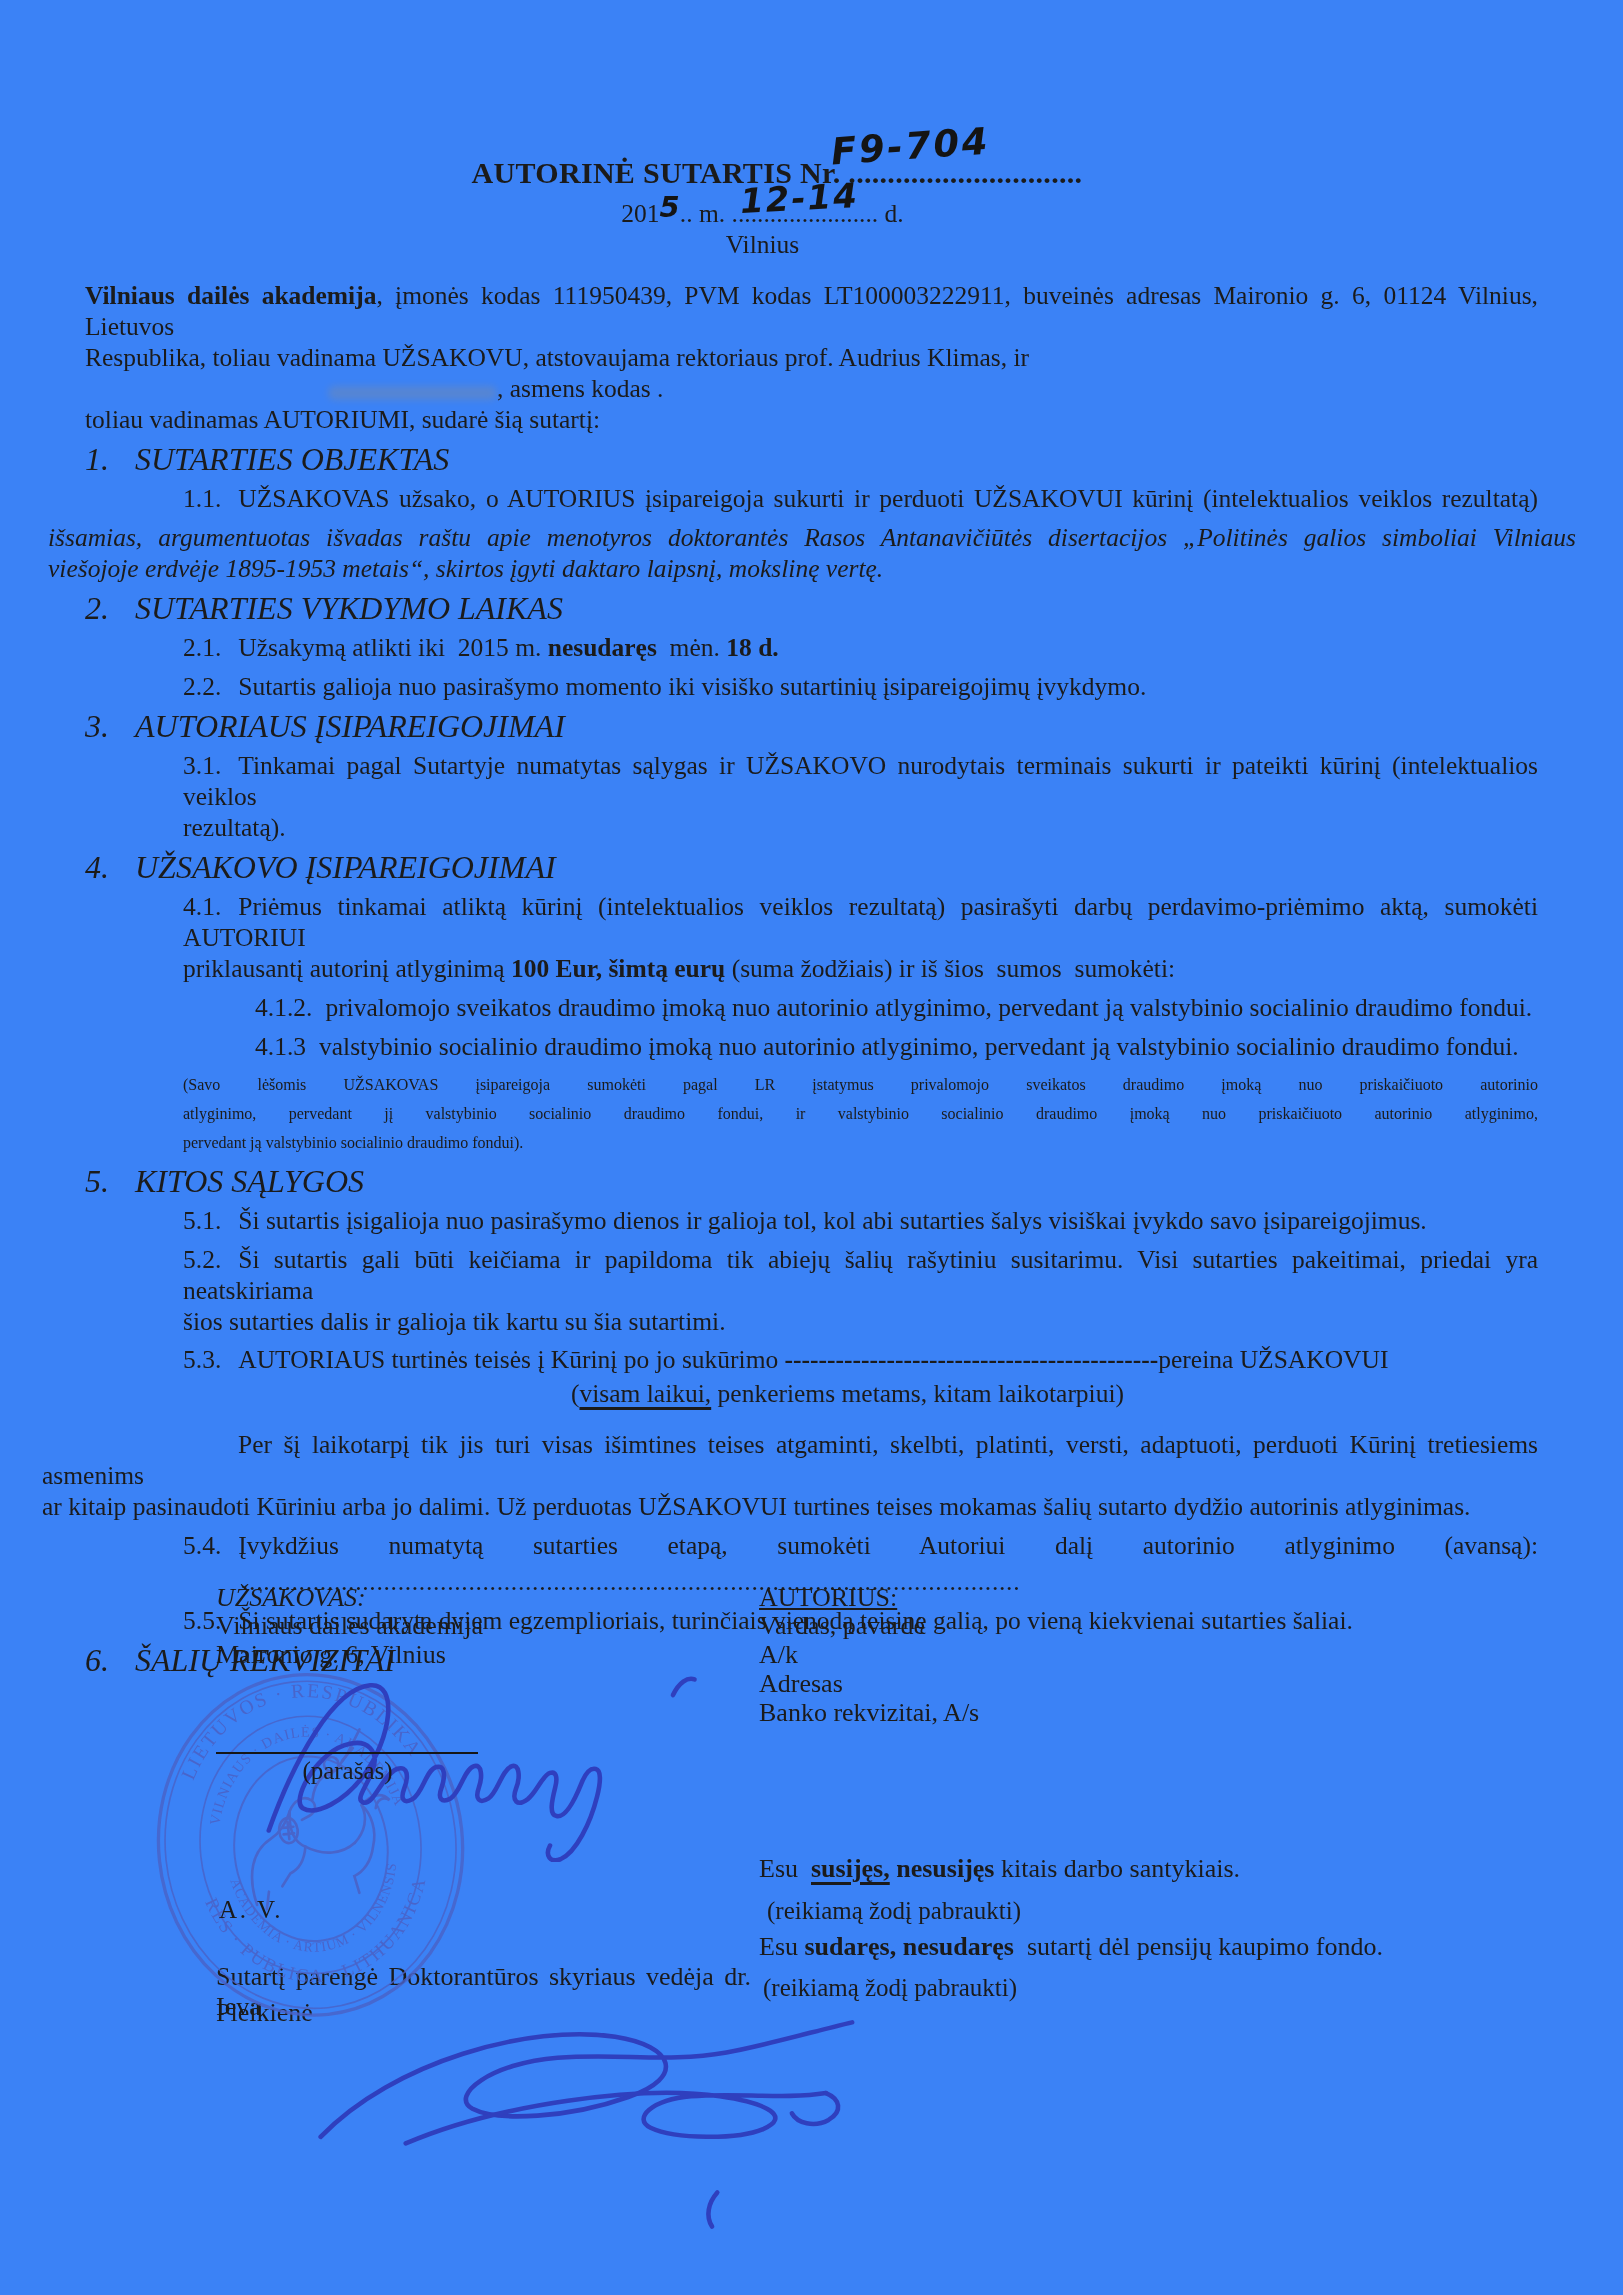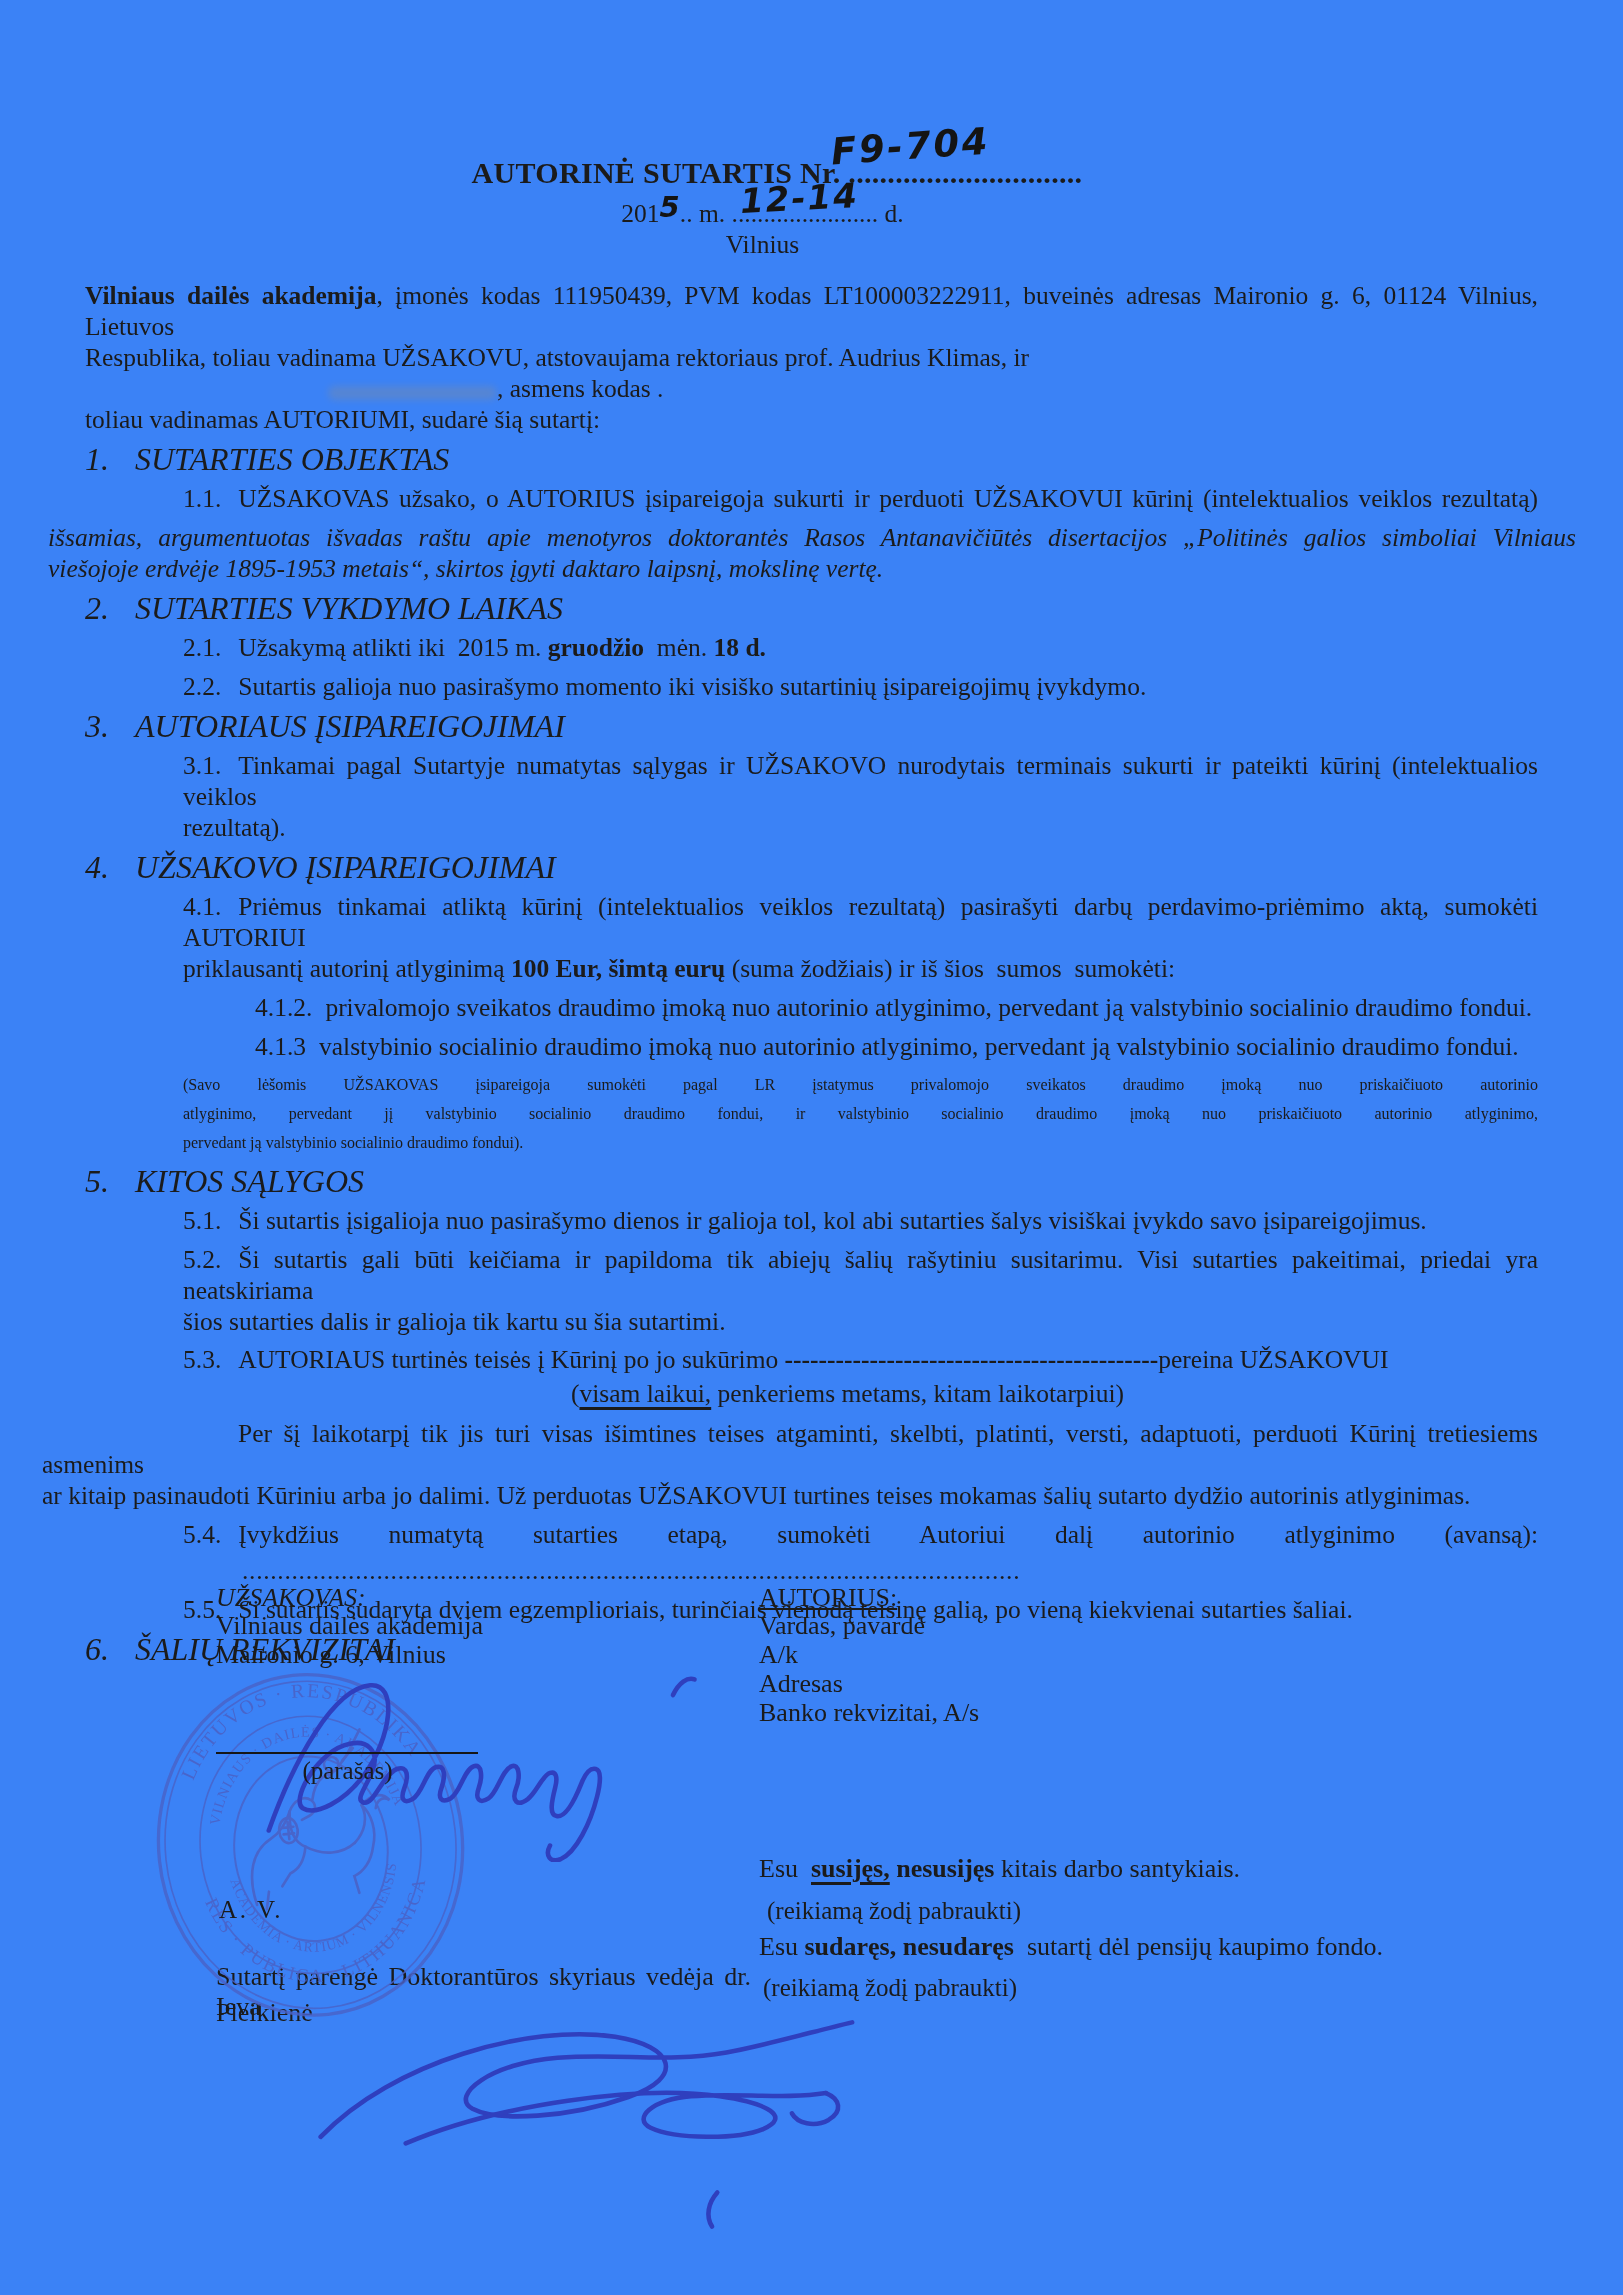--- a/index.html
+++ b/index.html
@@ -23,21 +23,21 @@
   .redaction{position:absolute;left:243px;top:13px;width:169px;height:14.4px;background:#8d8d8d;opacity:.32;filter:blur(3.9px);border-radius:6.5px;}
   .sec-h{margin-top:9.2px;font-style:italic;font-size:32px;}
   .sec-h .num{display:inline-block;width:50px;font-style:italic;}
   .sub{padding-left:98px;margin-top:7.9px;}
   .sub .num{margin-right:17px;}
   .sub2{padding-left:170px;margin-top:7.9px;}
   .sub2 .num{margin-right:13px;}
   .wide-italic{margin-left:-37px;margin-right:-38px;font-style:italic;margin-top:7.9px;}
   .note{font-size:16px;line-height:29px;padding-left:98px;margin-top:7.9px;text-align:justify;}
   .paren-line{text-align:center;padding-left:72px;margin-top:2.6px;}
-  .hang{margin-left:-43px;margin-top:9px;text-indent:196px;}
+  .hang{margin-left:-43px;margin-top:20px;text-indent:196px;}
   .hang2{margin-left:-43px;}
   .dots-line{padding-left:157px;margin-top:5.2px;letter-spacing:0.7px;}
   .dashes{font-weight:700;letter-spacing:0;}
   
   .abs{position:absolute;font-size:26px;line-height:30px;}
   .req-label{font-style:italic;}
   .sig-line{position:absolute;left:216px;top:1752px;width:262px;border-top:2.6px solid #161616;z-index:6;}
   .parasas{position:absolute;left:223px;top:1757px;width:249px;text-align:center;font-size:25px;z-index:6;}
   .av{position:absolute;left:219px;top:1896px;font-size:25px;letter-spacing:2.6px;z-index:6;}
   .stamp-svg{position:absolute;left:152px;top:1666px;width:317px;height:357px;z-index:2;transform:rotate(-6deg);opacity:.92;}
@@ -86,21 +86,21 @@
     </div>
     <div class="wide-italic">
       <div class="jl"><span class="b">išsamias, argumentuotas išvadas raštu apie menotyros doktorantės Rasos Antanavičiūtės disertacijos „Politinės galios simboliai Vilniaus</span></div>
       <div><span class="b">viešojoje erdvėje 1895-1953 metais“, skirtos įgyti daktaro laipsnį, mokslinę vertę.</span></div>
     </div>
 
     <div class="sec-h">
       <span class="num">2.</span><span>SUTARTIES VYKDYMO LAIKAS</span>
     </div>
     <div class="sub">
-      <span class="num">2.1.</span><span class="b">Užsakymą atlikti iki  2015 m. </span><span class="b bold">gruodžio</span><span class="b">  mėn. </span><span class="b bold">18 d.</span>
+      <span class="num">2.1.</span><span class="b">Užsakymą atlikti iki  2015 m. </span><span class="b bold">nesudaręs</span><span class="b">  mėn. </span><span class="b bold">18 d.</span>
     </div>
     <div class="sub">
       <span class="num">2.2.</span><span class="b">Sutartis galioja nuo pasirašymo momento iki visiško sutartinių įsipareigojimų įvykdymo.</span>
     </div>
 
     <div class="sec-h">
       <span class="num">3.</span><span>AUTORIAUS ĮSIPAREIGOJIMAI</span>
     </div>
     <div class="sub">
       <div class="jl"><span class="num">3.1.</span><span class="b">Tinkamai pagal Sutartyje numatytas sąlygas ir UŽSAKOVO nurodytais terminais sukurti ir pateikti kūrinį (intelektualios veiklos</span></div>

